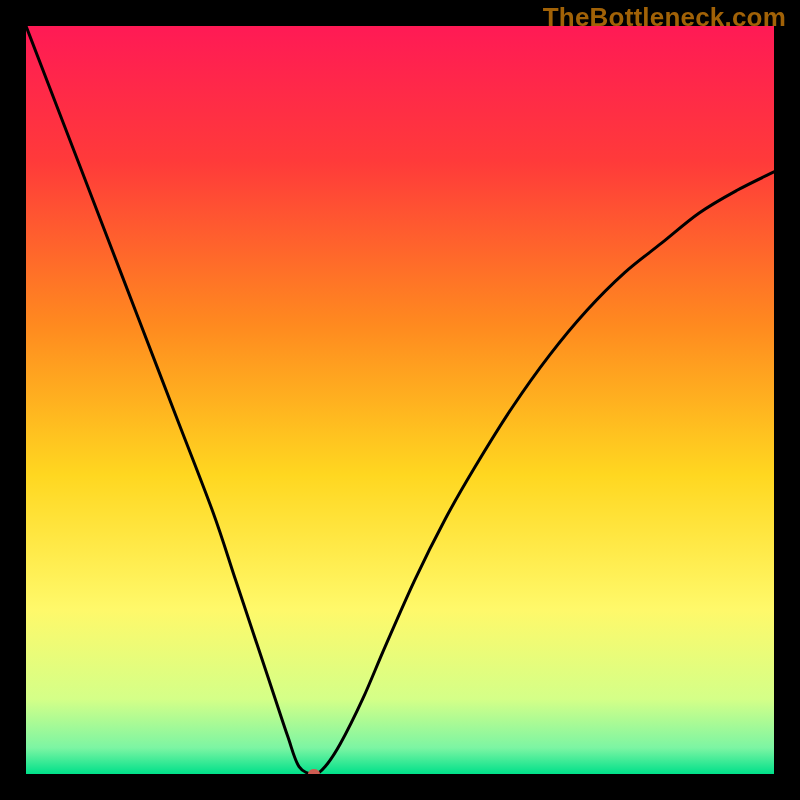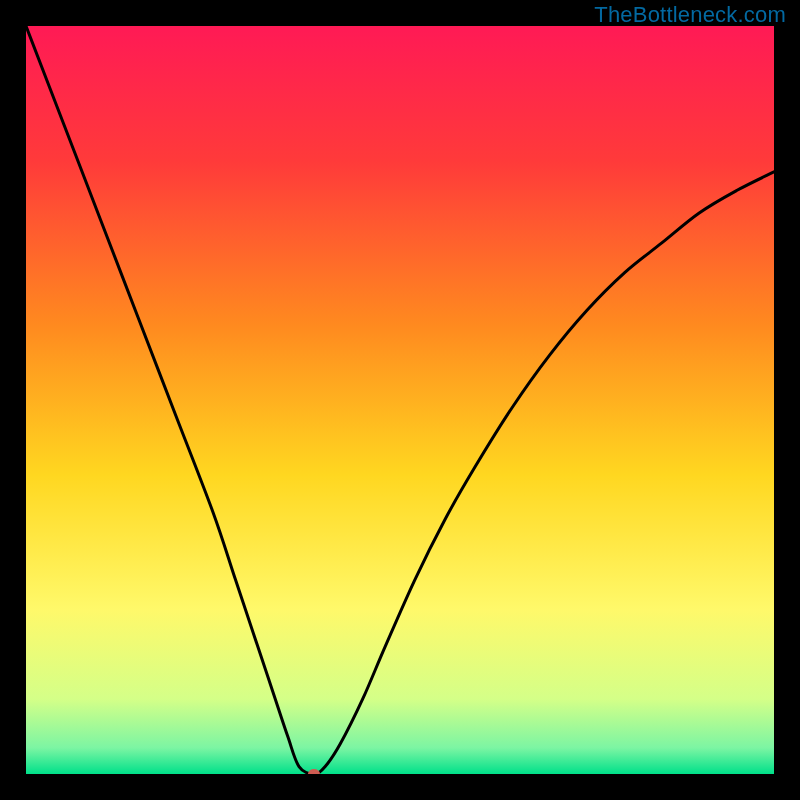--- a/index.html
+++ b/index.html
@@ -23,23 +23,23 @@
     left: 0;
     top: 0;
     width: 748px;
     height: 748px;
   }
   .watermark {
     position: absolute;
     top: 2px;
     right: 14px;
     font-family: Arial, Helvetica, sans-serif;
-    font-size: 22px;
-    font-weight: 400;
-    color: #0369a1;
+    font-size: 26px;
+    font-weight: 700;
+    color: #a16207;
     letter-spacing: 0.2px;
     user-select: none;
   }
   svg { display: block; }
 </style>
 </head>
 <body>
 
 <div class="watermark">TheBottleneck.com</div>
 

